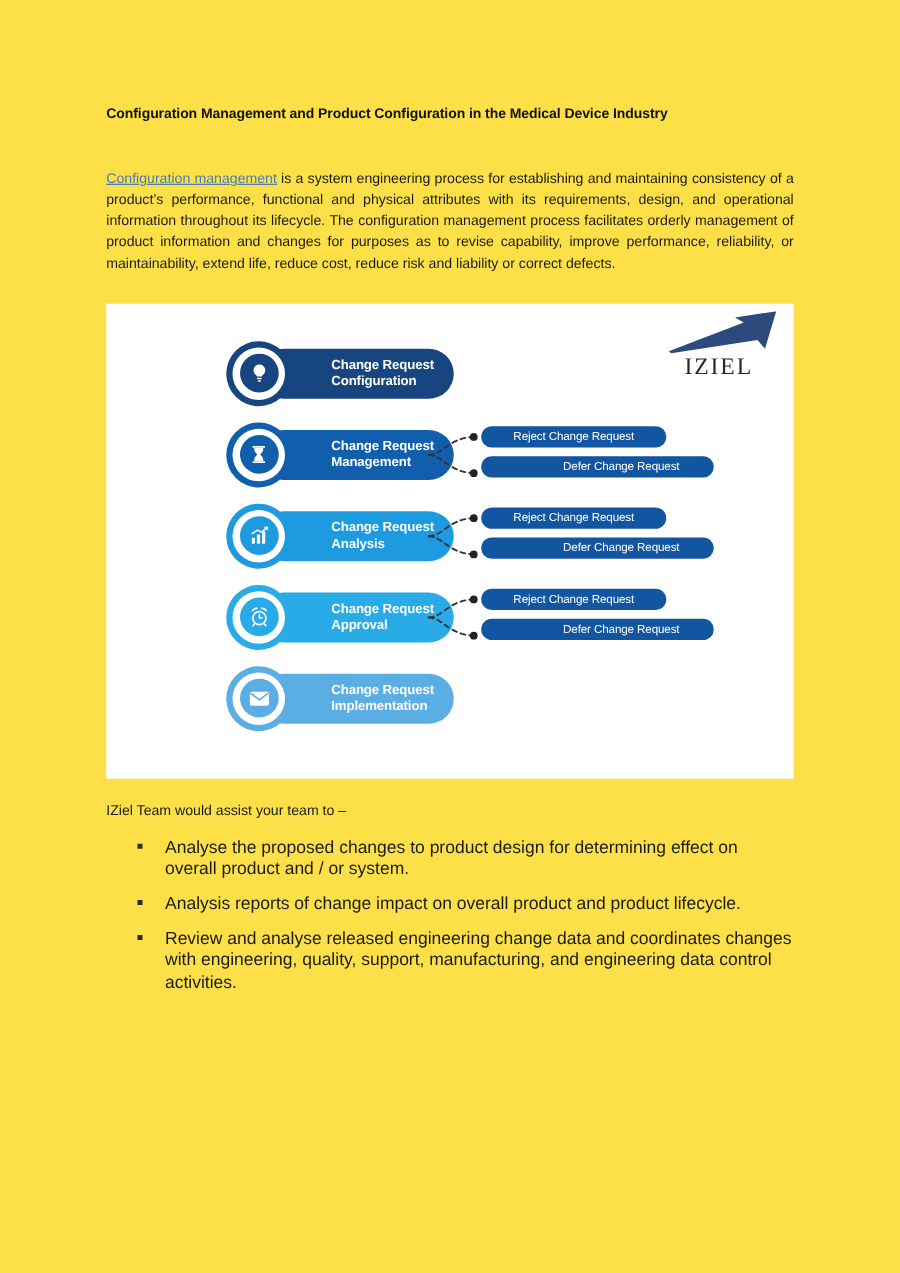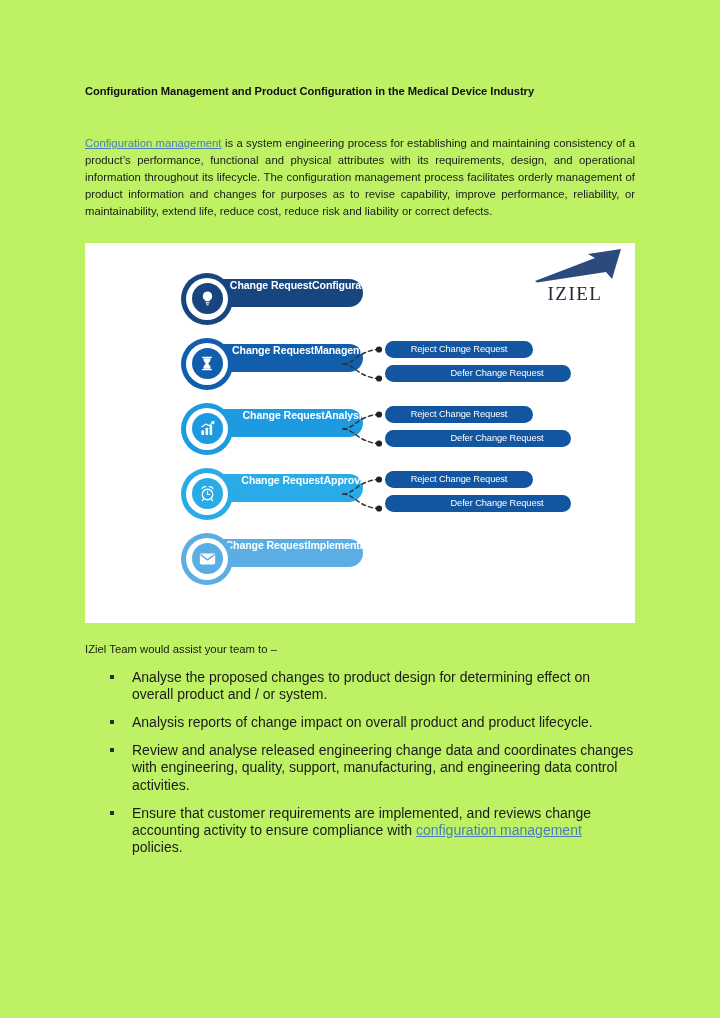--- a/index.html
+++ b/index.html
@@ -13,21 +13,21 @@
     position: relative;
     font-family: "Liberation Sans", sans-serif;
     color: #1a1a1a;
     overflow: hidden;
   }
   .page {
     position: absolute;
     left: 0; top: 0;
     width: 720px;
     height: 1018px;
-    background: #bef264;
+    background: #fde047;
   }
   .content {
     position: absolute;
     left: 85px;
     top: 84px;
     width: 550px;
   }
 
   
   .doc-title {
@@ -95,24 +95,24 @@
     position: absolute;
     left: 96px;
     height: 52px;
     display: flex;
     align-items: center;
   }
   .stage-pill {
     position: absolute;
     left: 26px;
     top: 6px;
-    height: 28px;
+    height: 40px;
     border-radius: 20px;
     display: flex;
-    flex-direction: row;
+    flex-direction: column;
     justify-content: center;
     padding-left: 58px;
     padding-right: 18px;
     box-sizing: border-box;
     width: 156px;
   }
   .stage-pill .line {
     color: #ffffff;
     font-weight: bold;
     font-size: 10.6px;
@@ -353,17 +353,16 @@
         </div>
 
     </div>
 
     <p class="assist-lead">IZiel Team would assist your team to –</p>
 
     <ul class="assist-list" id="assist-host">
         <li><span>Analyse the proposed changes to product design for determining effect on overall product and / or system.</span></li>
         <li><span>Analysis reports of change impact on overall product and product lifecycle.</span></li>
         <li><span>Review and analyse released engineering change data and coordinates changes with engineering, quality, support, manufacturing, and engineering data control activities.</span></li>
-        <li><span>Ensure that customer requirements are implemented, and reviews change accounting activity to ensure compliance with </span><a class="doclink" href="#">configuration management</a><span> policies.</span></li>
       </ul>
 
   </div>
 </div>
 
 </body></html>

